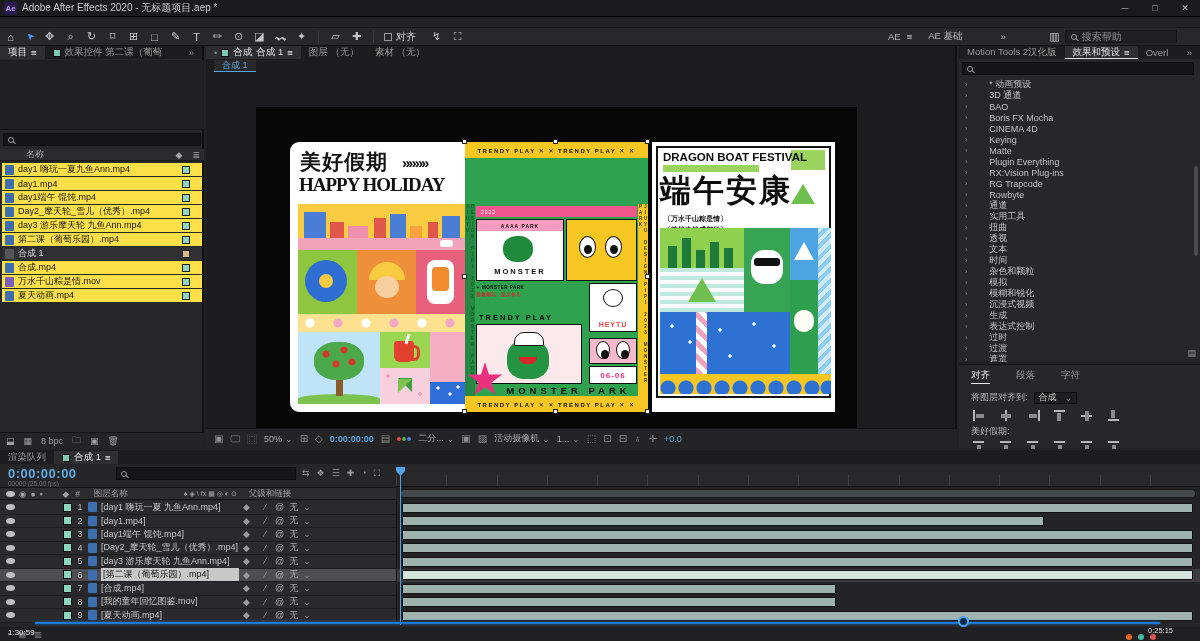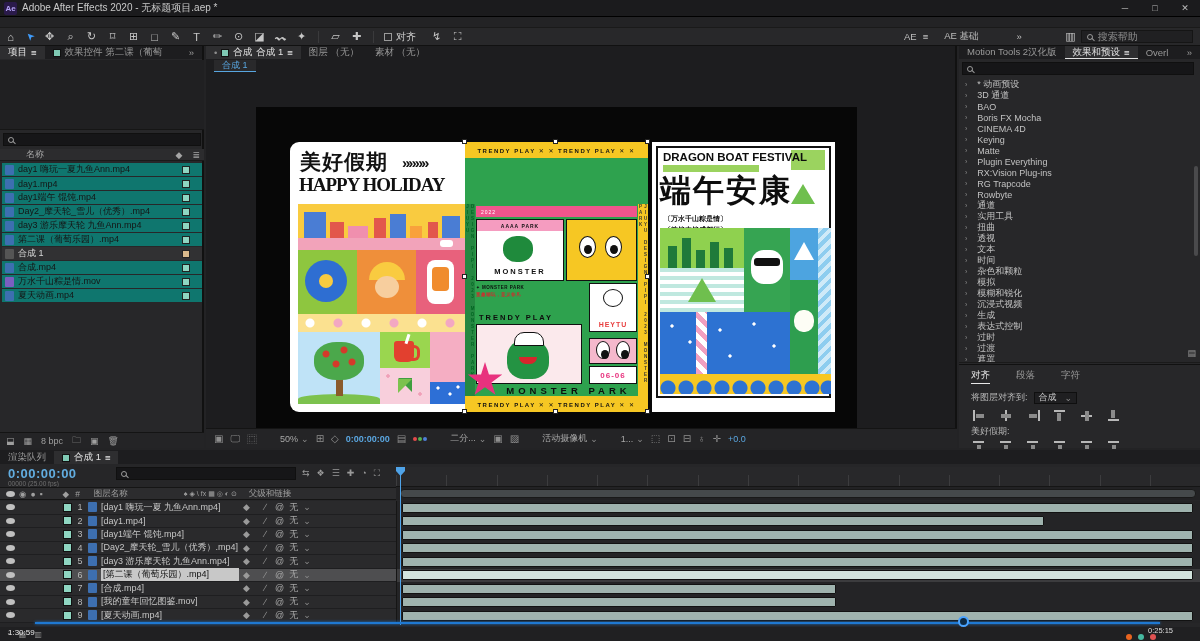--- a/index.html
+++ b/index.html
@@ -1,21 +1,21 @@
 <!DOCTYPE html>
 <html><head>
 <meta charset="utf-8">
 <style>
   *{margin:0;padding:0;box-sizing:border-box;}
   html,body{width:1200px;height:641px;overflow:hidden;background:#111;
     font-family:"Liberation Sans","DejaVu Sans",sans-serif;-webkit-font-smoothing:antialiased;}
   .screen{position:relative;width:1200px;height:641px;background:#232325;color:#cfcfcf;font-size:10px;}
   .dim{color:#8d8d8d;}
   .blue{color:#5aa6e0;}
-  .row{display:flex;align-items:center;margin-left:16px;}
+  .row{display:flex;align-items:center;}
 
   
   .titlebar{position:absolute;left:0;top:0;width:1200px;height:17px;background:#1b1b1d;display:flex;align-items:center;border-bottom:1px solid #000;}
   .aebadge{width:13px;height:13px;margin:0 5px 0 4px;background:#2a1a4a;color:#b4a3f5;font-size:8px;font-weight:bold;
     display:flex;align-items:center;justify-content:center;border-radius:2px;}
   .wintitle{font-size:10px;color:#c9c9c9;}
   .winbtns{margin-left:auto;display:flex;height:17px;}
   .winbtn{width:30px;text-align:center;line-height:17px;color:#bbb;font-size:9px;}
   .menubar{position:absolute;left:0;top:17px;width:1200px;height:11px;background:#232325;display:flex;align-items:center;gap:14px;padding-left:8px;font-size:9.5px;color:#d6d6d6;border-bottom:1px solid #1a1a1a;}
   .toolsbar{position:absolute;left:0;top:28px;width:1200px;height:18px;background:#28282a;border-bottom:1px solid #111;display:flex;align-items:center;}
@@ -34,21 +34,21 @@
   .ptab{padding:1px 8px 1px 8px;height:13px;display:flex;align-items:center;gap:4px;white-space:nowrap;}
   .ptab.on{background:#2e2e30;color:#e4e4e4;}
   .chip{width:8px;height:8px;background:#7fc9b4;border:1px solid #111;display:inline-block;flex:none;}
 
   
   .proj{left:0;top:46px;width:204px;height:402px;border-right:2px solid #111;}
   .proj-preview{position:absolute;left:0;top:14px;width:204px;height:70px;background:#202022;border-bottom:1px solid #161616;}
   .proj-search{position:absolute;left:3px;top:87px;width:198px;height:13px;background:#161618;border:1px solid #101010;display:flex;align-items:center;gap:5px;padding:0 4px;}
   .proj-cols{position:absolute;left:0;top:103px;width:204px;height:12px;background:#2c2c2e;border-bottom:1px solid #1a1a1a;font-size:9px;color:#a5a5a5;display:flex;align-items:center;padding-left:26px;}
   .proj-list{position:absolute;left:0;top:116px;width:204px;}
-  .proj-row{display:flex;align-items:center;height:13px;margin:1px 2px 0 2px;background:#0f766e;color:#151515;font-size:9px;white-space:nowrap;overflow:hidden;}
+  .proj-row{display:flex;align-items:center;height:13px;margin:1px 2px 0 2px;background:#fde047;color:#151515;font-size:9px;white-space:nowrap;overflow:hidden;}
   .proj-row .ficon{width:9px;height:10px;background:#3d6fb0;margin:0 4px 0 3px;border-radius:1px;flex:none;}
   .proj-row.mov .ficon{background:#7a5fc0;}
   .proj-row.comp{background:#313133;color:#d8d8d8;}
   .proj-row.comp .ficon{background:#555;}
   .proj-row .lchip{margin-left:auto;margin-right:12px;width:8px;height:8px;background:#8fd6c2;border:1px solid #222;flex:none;}
   .proj-row.comp .lchip{background:#d9b98c;}
   .proj-foot{position:absolute;left:0;bottom:0;width:204px;height:16px;background:#242426;border-top:1px solid #141414;display:flex;align-items:center;gap:9px;padding-left:6px;font-size:9px;color:#9f9f9f;}
 
   
   .viewer{left:206px;top:46px;width:751px;height:402px;background:#1d1d1f;border-right:2px solid #111;}
@@ -169,21 +169,21 @@
     background-image:radial-gradient(circle 7px at 8px 14px,#2d72d2 7px,transparent 8px),radial-gradient(circle 7px at 26px 14px,#2d72d2 7px,transparent 8px),
     radial-gradient(circle 7px at 44px 14px,#2d72d2 7px,transparent 8px),radial-gradient(circle 7px at 62px 14px,#2d72d2 7px,transparent 8px),
     radial-gradient(circle 7px at 80px 14px,#2d72d2 7px,transparent 8px),radial-gradient(circle 7px at 98px 14px,#2d72d2 7px,transparent 8px),
     radial-gradient(circle 7px at 116px 14px,#2d72d2 7px,transparent 8px),radial-gradient(circle 7px at 134px 14px,#2d72d2 7px,transparent 8px),
     radial-gradient(circle 7px at 152px 14px,#2d72d2 7px,transparent 8px),radial-gradient(circle 7px at 168px 14px,#2d72d2 7px,transparent 8px);}
 
   
   .fx{left:959px;top:46px;width:241px;height:402px;}
   .fx-search{position:absolute;left:3px;top:16px;width:232px;height:13px;background:#161618;border:1px solid #101010;display:flex;align-items:center;gap:5px;padding:0 4px;}
   .fx-list{position:absolute;left:0;top:33px;width:241px;height:284px;overflow:hidden;border-bottom:1px solid #1a1a1a;}
-  .fx-row{height:11px;display:flex;align-items:center;gap:10px;padding-left:6px;font-size:9px;color:#c2c2c2;white-space:nowrap;text-align:center;}
+  .fx-row{height:11px;display:flex;align-items:center;gap:22px;padding-left:6px;font-size:9px;color:#c2c2c2;white-space:nowrap;text-align:center;}
   .fx-row .tri{color:#8a8a8a;font-size:7px;}
   .fx-scroll{position:absolute;right:2px;top:120px;width:4px;height:90px;background:#4a4a4c;border-radius:2px;}
   .fx-opt{position:absolute;right:4px;top:302px;font-size:9px;color:#9a9a9a;}
   .align-sec{position:absolute;left:0;top:318px;width:241px;height:84px;background:#272729;border-top:1px solid #111;}
   .align-tabs{display:flex;gap:26px;padding:4px 0 2px 12px;font-size:9.5px;color:#9a9a9a;}
   .align-tabs .on{color:#e8e8e8;border-bottom:1px solid #e8e8e8;padding-bottom:1px;}
   .align-to{display:flex;align-items:center;gap:6px;padding:5px 0 0 12px;font-size:9px;color:#b8b8b8;}
   .ddl{background:#1f1f21;border:1px solid #0f0f0f;padding:0 4px;height:12px;display:flex;align-items:center;gap:8px;color:#c8c8c8;}
   .icorow{display:flex;gap:14px;padding:6px 0 0 14px;}
   .ai{width:13px;height:11px;position:relative;display:inline-block;}

